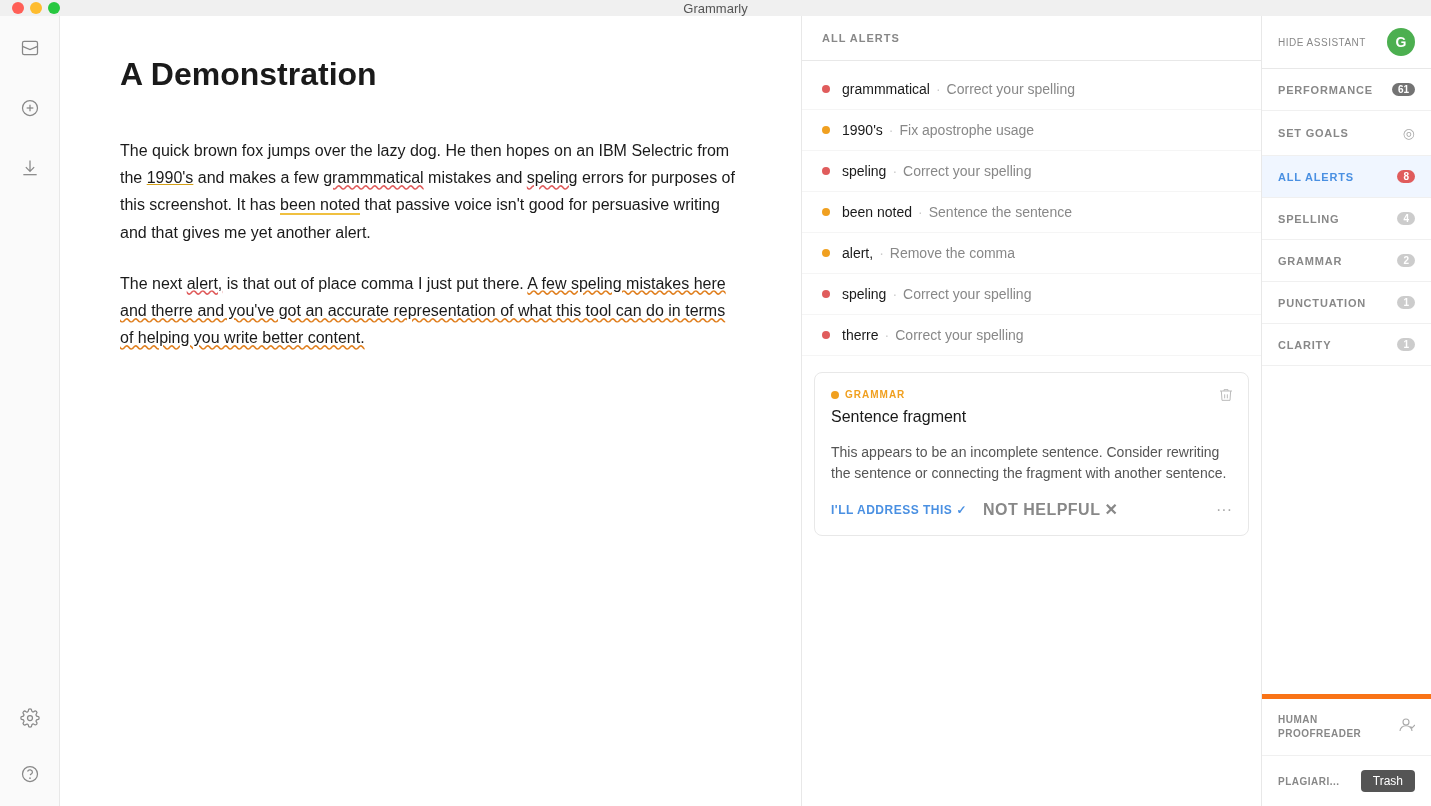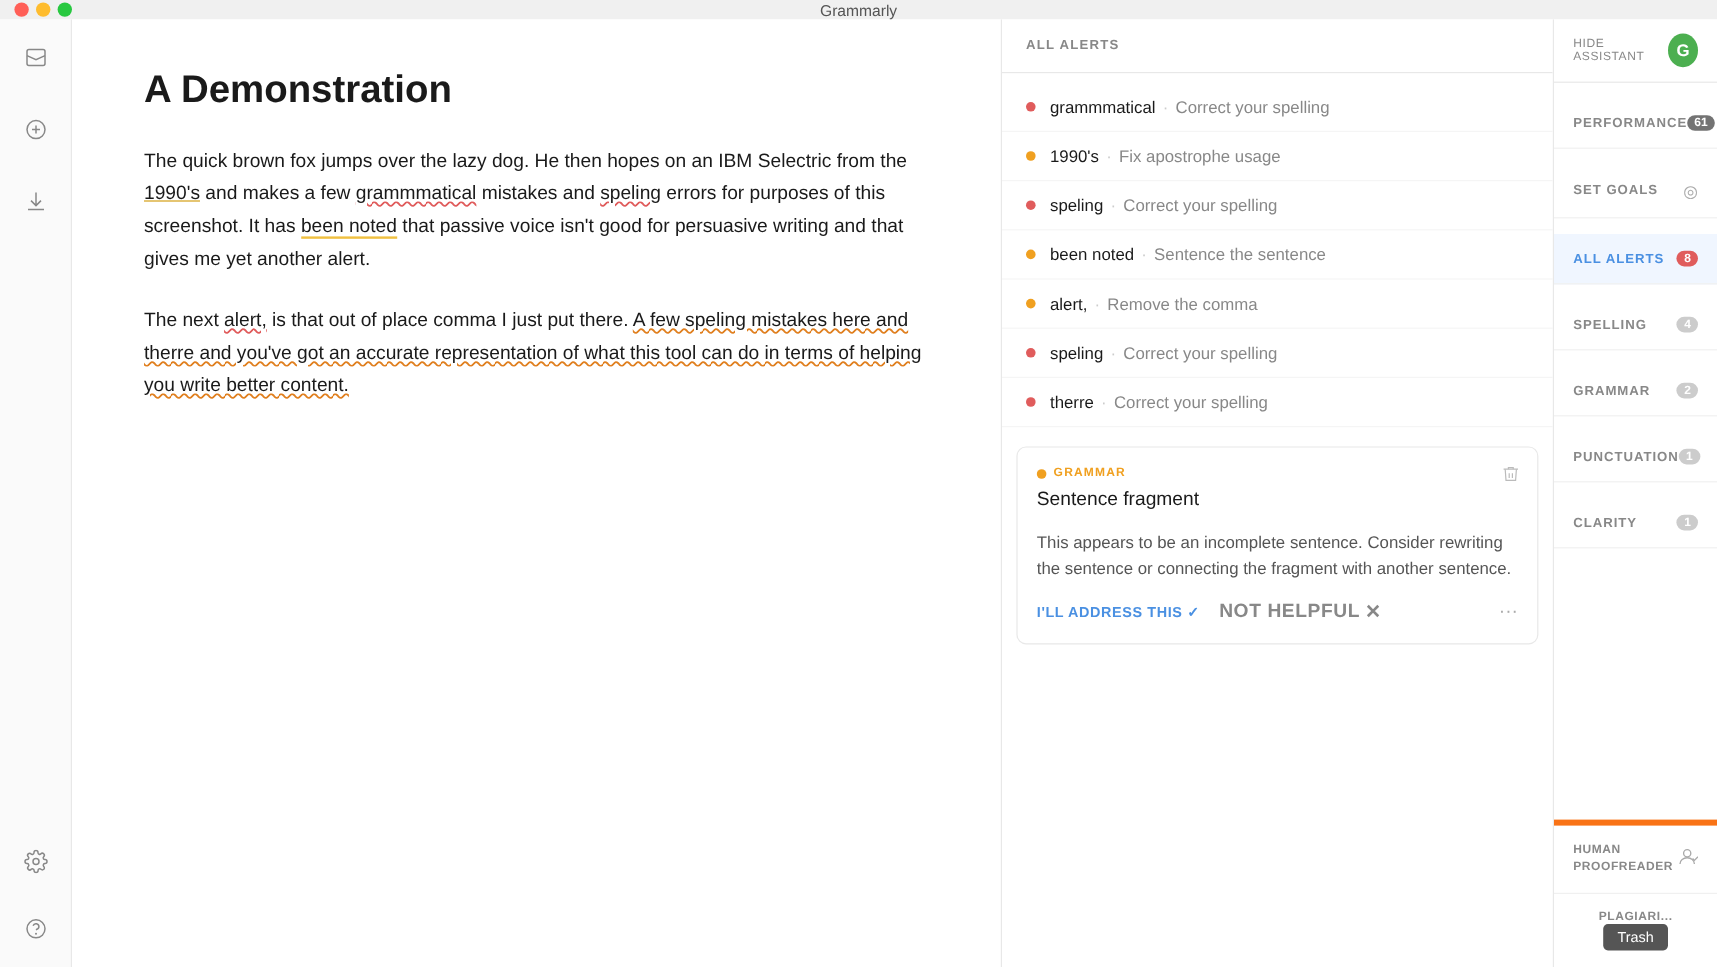--- a/index.html
+++ b/index.html
@@ -83,21 +83,21 @@
     .editor-area {
       flex: 1;
       padding: 40px 60px;
       overflow-y: auto;
       background: #fff;
     }
     .doc-title {
       font-size: 32px;
       font-weight: 700;
       color: #1a1a1a;
-      margin-bottom: 28px;
+      margin-bottom: 44px;
     }
     .doc-paragraph {
       font-size: 16px;
       line-height: 1.7;
       color: #1a1a1a;
       margin-bottom: 24px;
     }
     .underline-red {
       text-decoration: underline;
       text-decoration-color: #e05c5c;
@@ -255,27 +255,26 @@
       position: absolute;
       top: 14px;
       right: 14px;
       color: #bbb;
       font-size: 16px;
       cursor: pointer;
     }
 
     
     .right-sidebar {
-      width: 137px;
+      width: 170px;
       border-left: 1px solid #e8e8e8;
       display: flex;
       flex-direction: column;
       padding: 0;
       background: #fff;
-      gap: 13px;
     }
 
     .right-top {
       display: flex;
       align-items: center;
       justify-content: space-between;
       padding: 12px 16px;
       border-bottom: 1px solid #e8e8e8;
     }
     .hide-assistant-label {
@@ -360,21 +359,20 @@
       cursor: pointer;
     }
 
     .plagiarism-row {
       display: flex;
       align-items: center;
       justify-content: space-between;
       padding: 14px 16px;
       border-top: 1px solid #f0f0f0;
       cursor: pointer;
-      flex-direction: column;
     }
     .plagiarism-label {
       font-size: 10px;
       font-weight: 600;
       color: #888;
       letter-spacing: 0.5px;
       text-transform: uppercase;
     }
 
     .trash-tooltip {

